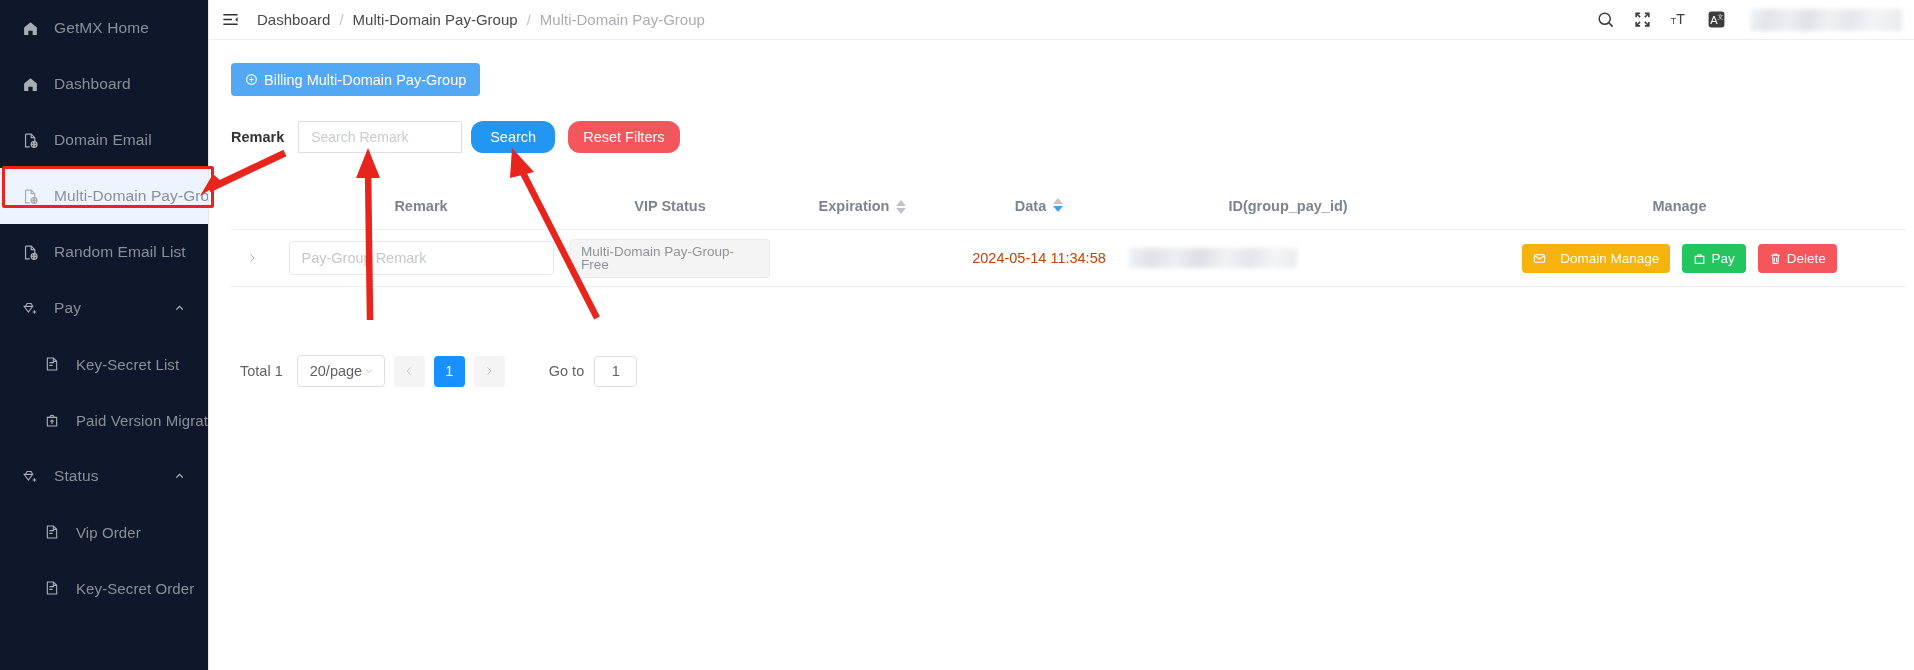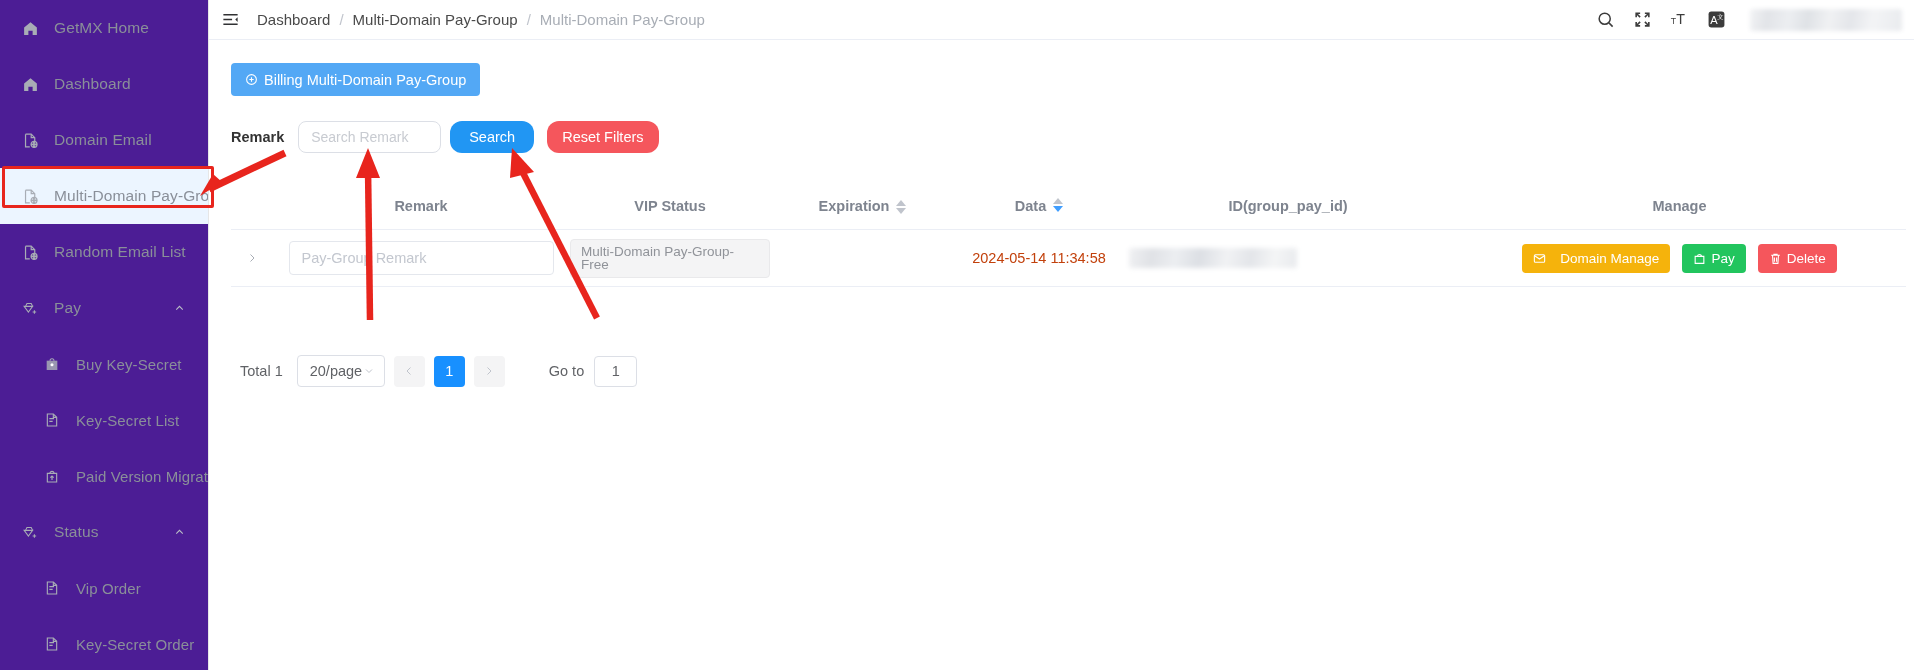--- a/index.html
+++ b/index.html
@@ -10,21 +10,21 @@
     font-family:"Liberation Sans", sans-serif;
     font-size:14px;
     color:#303133;
     overflow:hidden;
     position:relative;
   }
 
   
   #sidebar {
     position:absolute; left:0; top:0; width:209px; height:670px;
-    background:#4c1d95;
+    background:#0f172a;
     border-right:1px solid #e6e6e6;
     overflow:hidden;
   }
   .menu-item {
     height:56px;
     display:flex; align-items:center;
     padding-left:20px;
     color:#8a8f99;
     font-size:15.5px;
     letter-spacing:.1px;
@@ -96,22 +96,22 @@
     border-radius:4px;
   }
 
   
   #filterbar {
     position:absolute; left:231px; top:121px;
     display:flex; align-items:center;
   }
   #remark-label { font-weight:bold; font-size:14.5px; color:#333; margin-right:14px; }
   #remark-input {
-    width:143px; height:32px;
-    border:1px solid #dcdfe6; border-radius:8px;
+    width:164px; height:32px;
+    border:1px solid #dcdfe6; border-radius:0;
     padding:0 12px;
     font-size:14px; color:#606266;
     font-family:"Liberation Sans", sans-serif;
     outline:none;
   }
   #remark-input::placeholder { color:#c8cbd1; }
   #search-btn {
     height:32px; padding:0 19px; margin-left:9px;
     background:#2196f3; color:#fff; font-size:14.5px;
   }
@@ -278,30 +278,20 @@
       </svg>
     </span>
     <span class="menu-label">Pay</span>
     <span class="menu-arrow">
       <svg width="13" height="13" viewBox="0 0 24 24" fill="none" stroke="currentColor" stroke-width="2">
           <path d="M6 15l6-6 6 6"></path>
         </svg>
     </span>
   </div>
 
-  <div class="menu-item sub">
-    <span class="menu-icon">
-      <svg width="16" height="16" viewBox="0 0 24 24" fill="currentColor">
-          <path d="M4 7h16v14H4z" opacity=".85"></path>
-          <path d="M9 7a3 3 0 016 0" fill="none" stroke="currentColor" stroke-width="1.6"></path>
-          <circle cx="12" cy="13" r="2.3" fill="#fff"></circle>
-        </svg>
-    </span>
-    <span class="menu-label">Buy Key-Secret</span>
-  </div>
 
   <div class="menu-item sub">
     <span class="menu-icon">
       <svg width="16" height="16" viewBox="0 0 24 24" fill="none" stroke="currentColor" stroke-width="1.7">
         <path d="M5 3h9l5 5v13H5z"></path>
           <path d="M14 3v5h5"></path>
           <path d="M8 10h7M8 14h5"></path>
       </svg>
     </span>
     <span class="menu-label">Key-Secret List</span>

